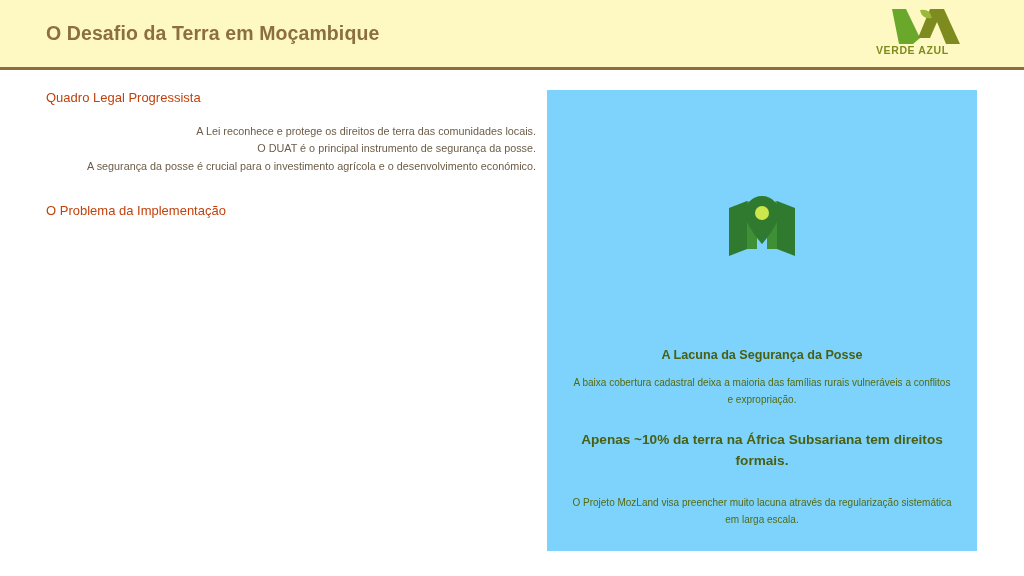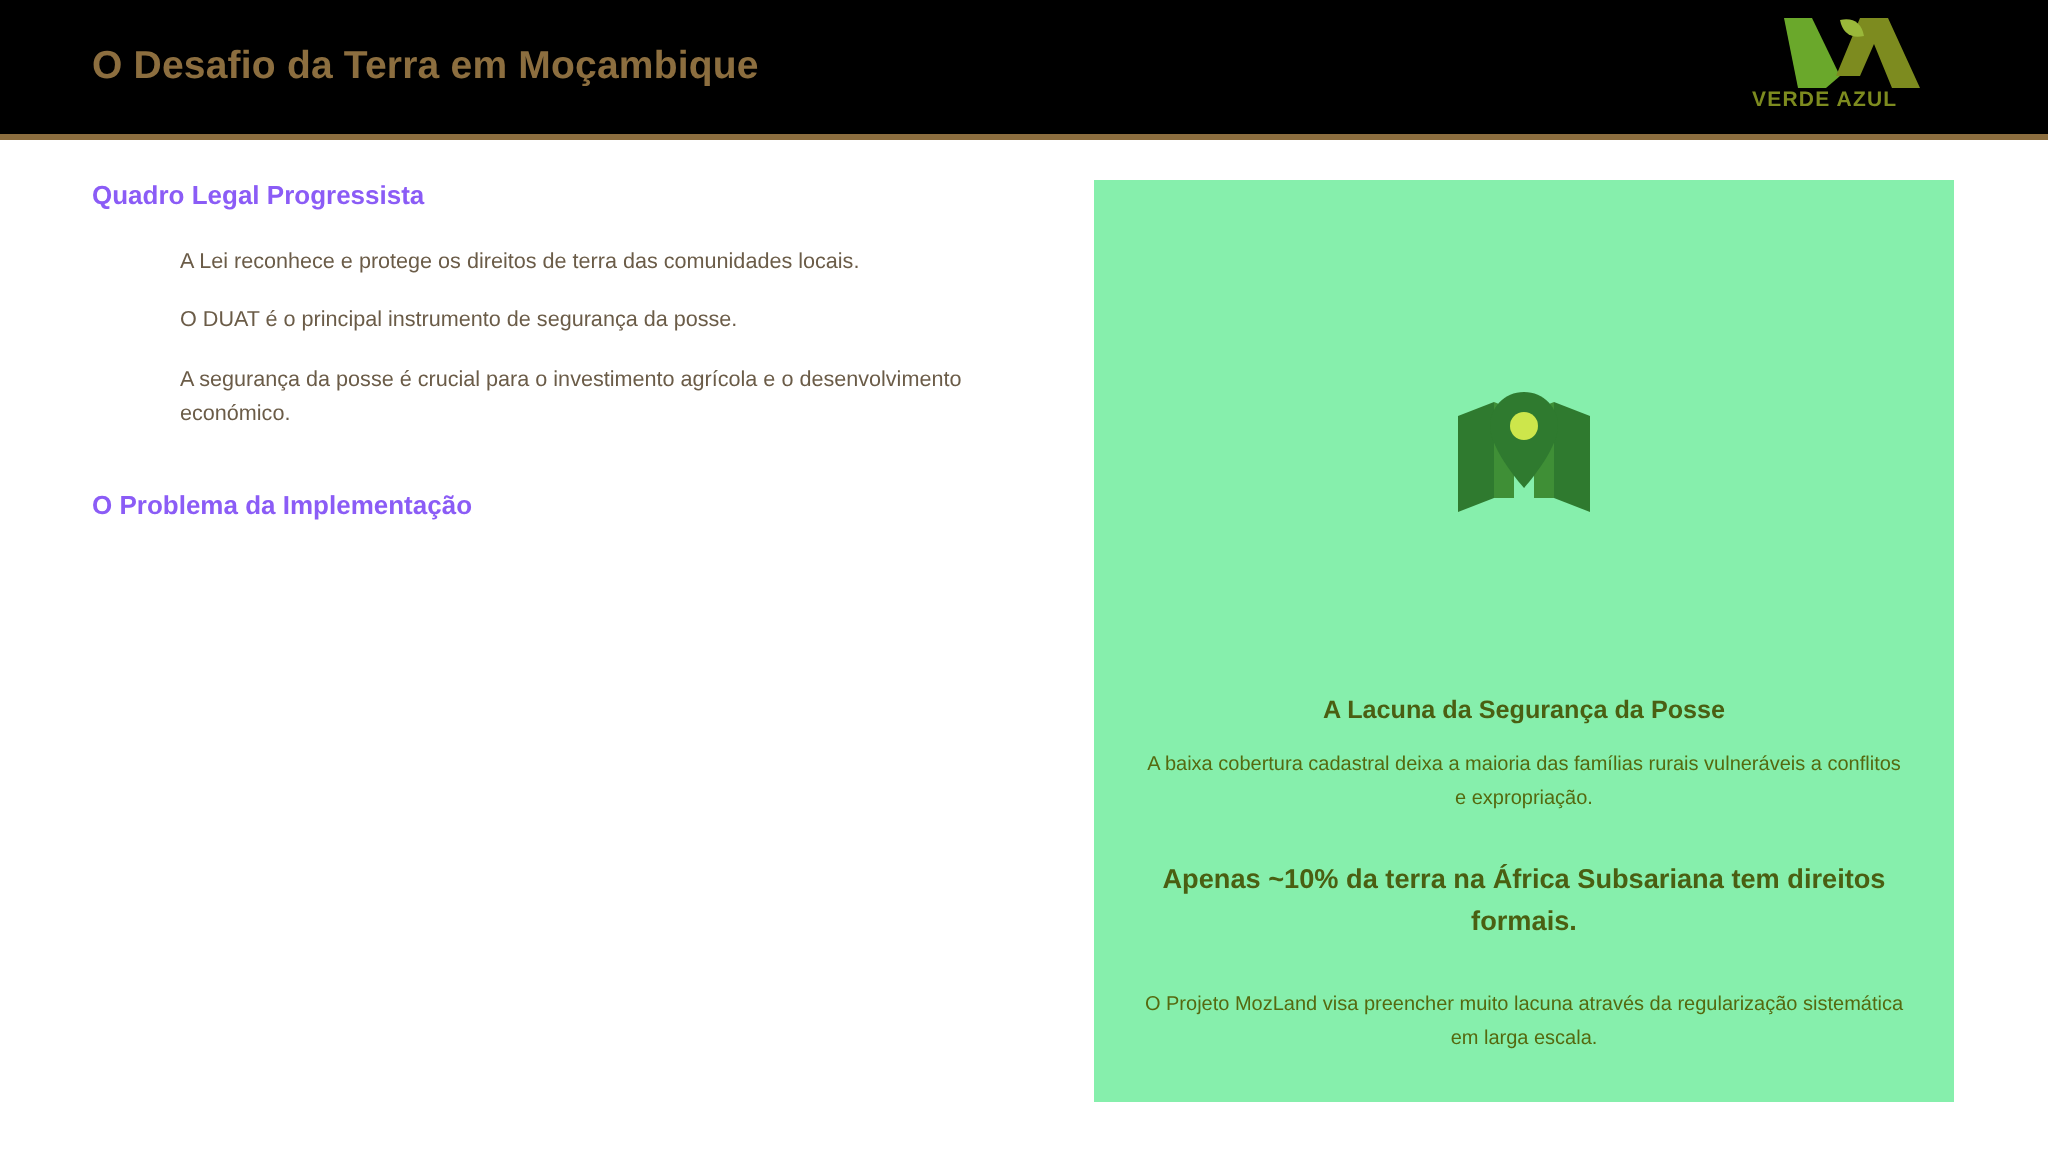--- a/index.html
+++ b/index.html
@@ -12,21 +12,21 @@
     overflow: hidden;
     position: relative;
   }
 
   
   .slide-header {
     position: absolute;
     left: 0; top: 0;
     width: 1024px;
     height: 70px;
-    background: #000000;
+    background: #fef9c3;
     border-bottom: 3px solid #8c6e3f;
   }
   .slide-title {
     position: absolute;
     left: 46px;
     top: 22px;
     font-size: 19.5px;
     font-weight: bold;
     color: #8c6e3f;
     letter-spacing: 0.1px;
@@ -61,53 +61,54 @@
 
   
   .left-col {
     position: absolute;
     left: 46px;
     top: 90px;
     width: 490px;
   }
   .h2 {
     font-size: 13px;
-    font-weight: bold;
-    color: #8b5cf6;
+    font-weight: normal;
+    color: #c2410c;
     margin: 0 0 16px 0;
     line-height: 1.3;
   }
   .h2.second { margin-top: 28px; }
   .para {
     font-size: 11.2px;
     color: #6b5c48;
     line-height: 2.0;
     margin: 0 0 14px 0;
     font-weight: normal;
   }
   .bullets {
     margin: 4px 0 0 0;
     padding: 0 0 0 32px;
     list-style: none;
   }
   .bullets li {
     font-size: 10.8px;
     color: #6b5c48;
     line-height: 1.62;
-    margin: 12px;
+    margin: 0;
+    text-align: right;
   }
 
   
   .right-panel {
     position: absolute;
     left: 547px;
     top: 90px;
     width: 430px;
     height: 461px;
-    background: #86efac;
+    background: #7dd3fc;
     padding: 0 24px;
   }
   .panel-icon {
     position: absolute;
     left: 0;
     top: 104px;
     width: 430px;
     text-align: center;
   }
   .panel-inner {

